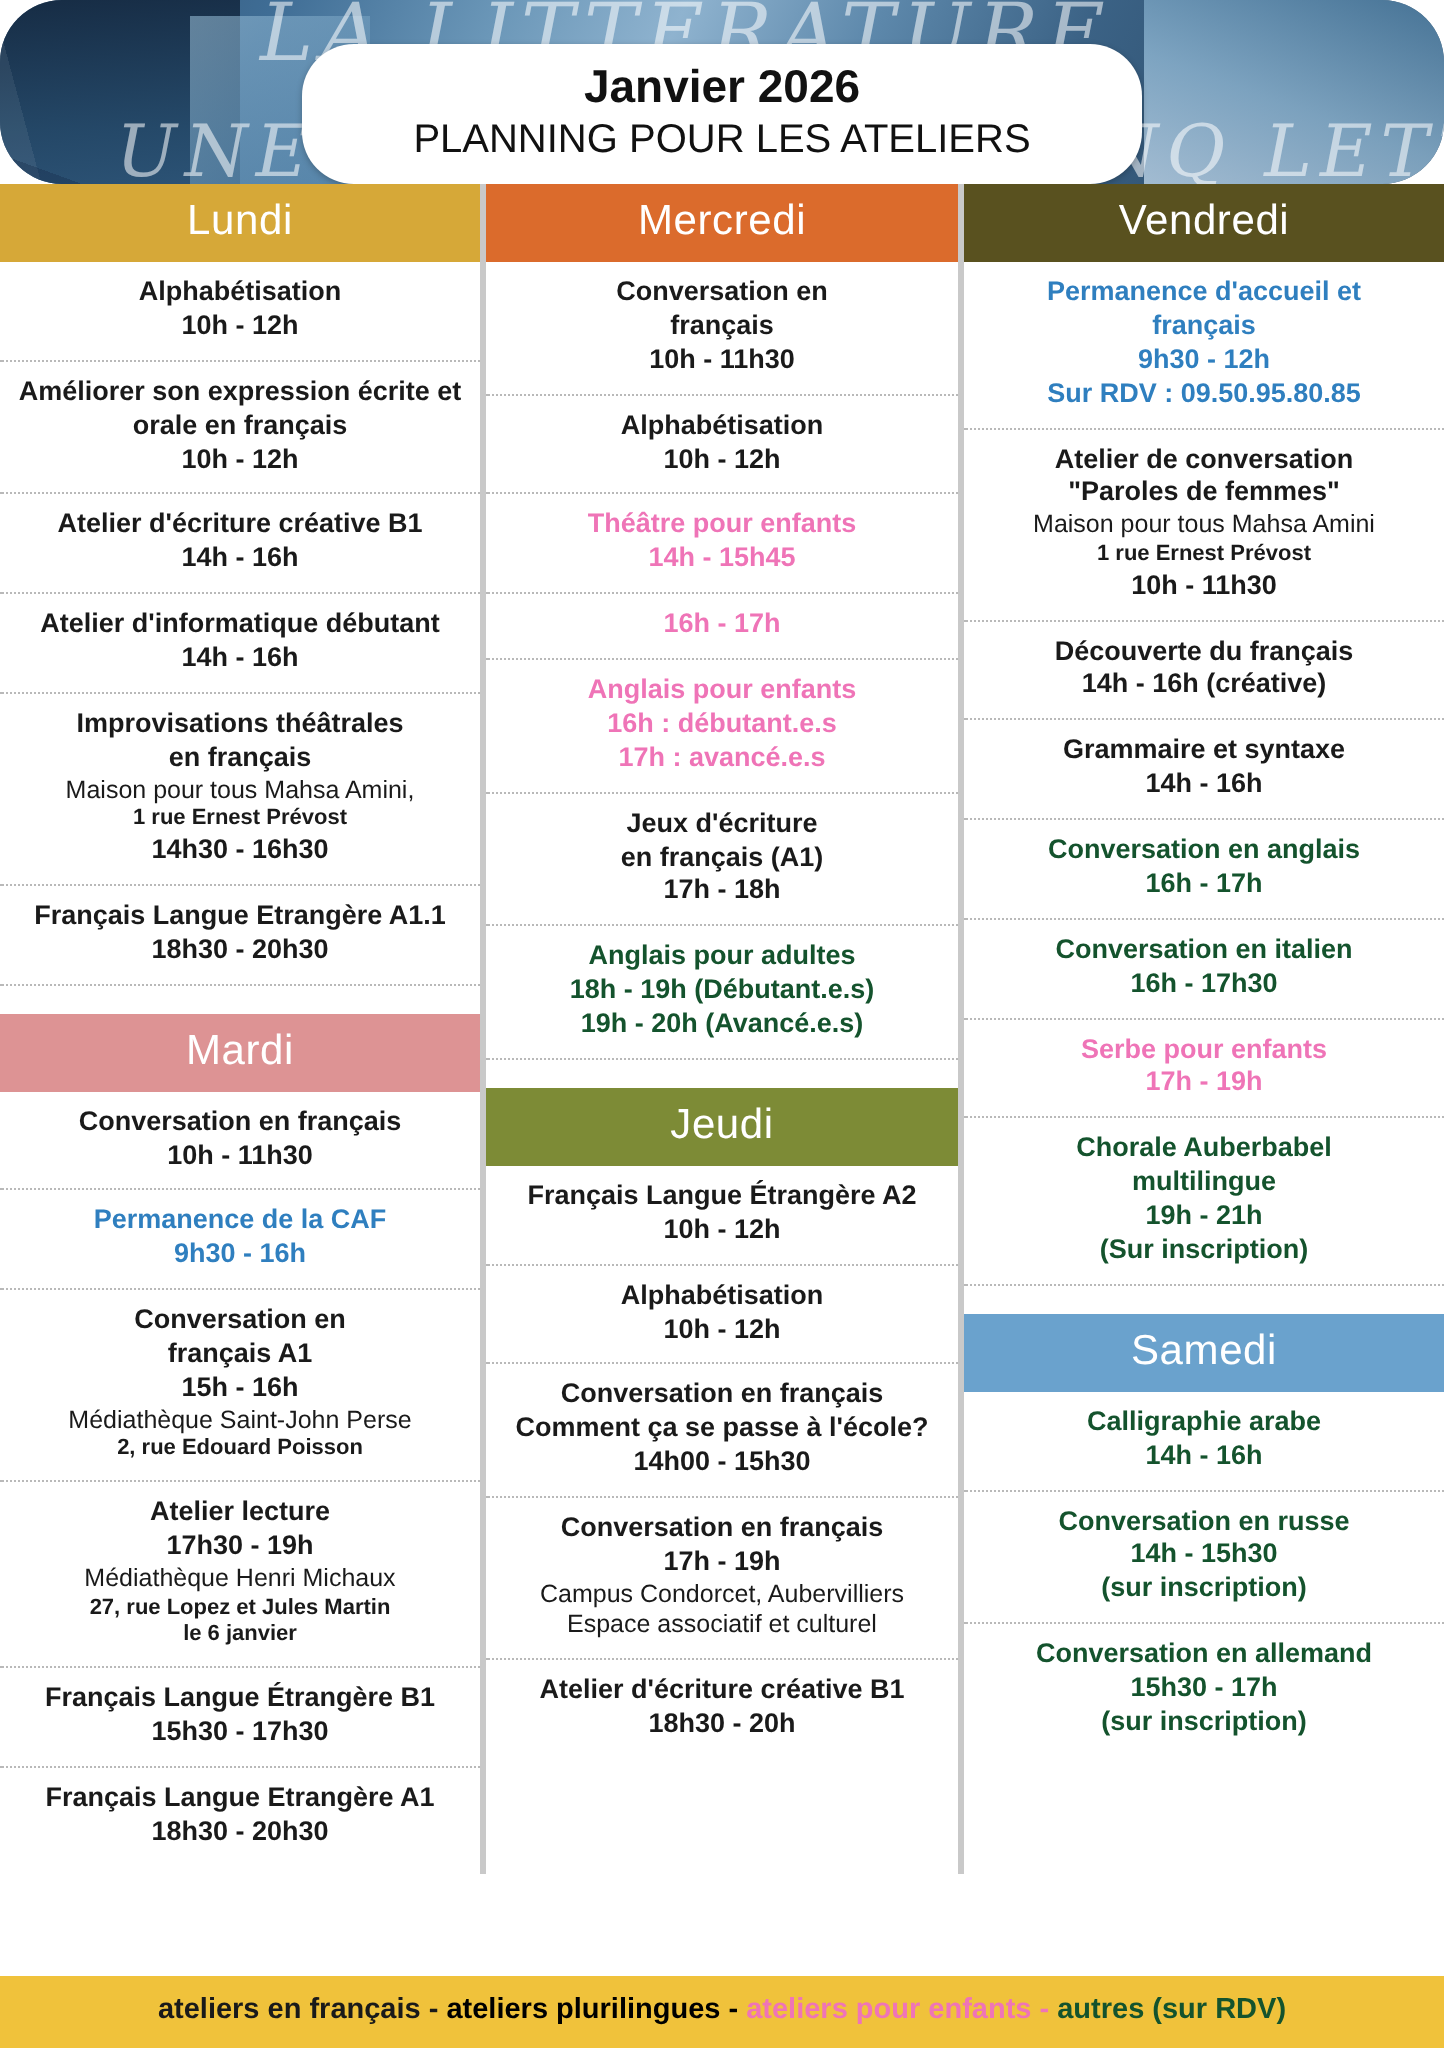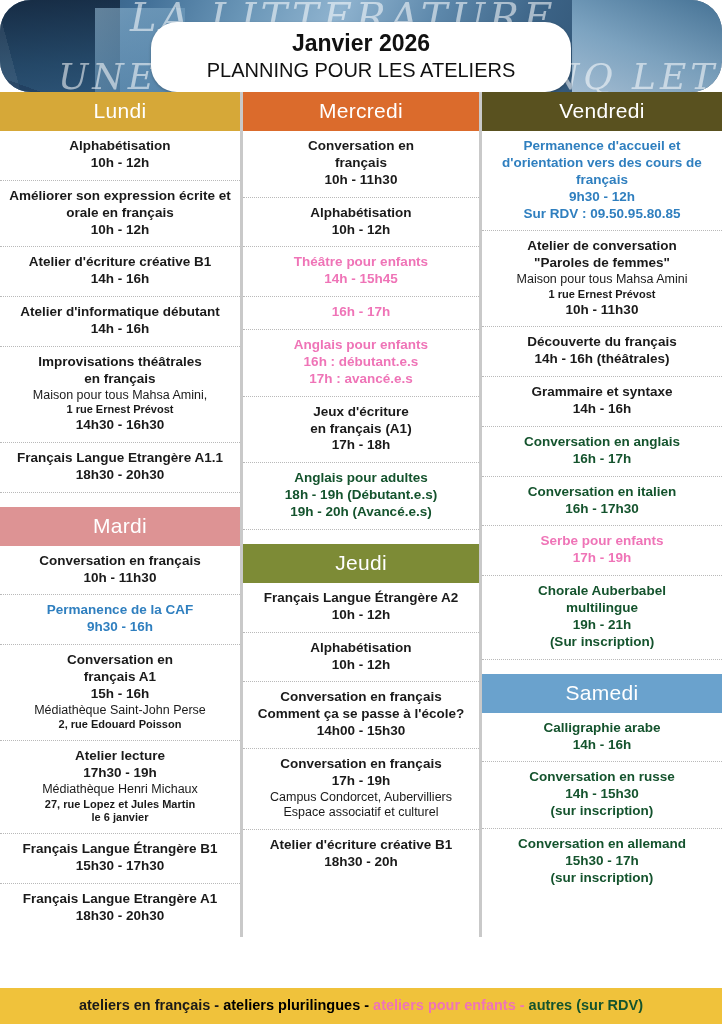--- a/index.html
+++ b/index.html
@@ -287,35 +287,34 @@
             <div class="ln t">Atelier d'écriture créative B1</div>
             <div class="ln t">18h30 - 20h</div>
           </div>
         </div>
     </div>
     <div class="col">
       <div class="col-inner" id="col-2">
           <div class="day-head day-vendredi">Vendredi</div>
           <div class="entry c-blue">
             <div class="ln t">Permanence d'accueil et</div>
-            <div class="ln t">d'orientation vers des cours de</div>
             <div class="ln t">français</div>
             <div class="ln t">9h30 - 12h</div>
             <div class="ln t">Sur RDV :  09.50.95.80.85</div>
           </div>
           <div class="entry c-black">
             <div class="ln t">Atelier de conversation</div>
             <div class="ln t">"Paroles de femmes"</div>
             <div class="ln s">Maison pour tous Mahsa Amini</div>
             <div class="ln xs">1 rue Ernest Prévost</div>
             <div class="ln t">10h - 11h30</div>
           </div>
           <div class="entry c-black">
             <div class="ln t">Découverte du français</div>
-            <div class="ln t">14h - 16h (théâtrales)</div>
+            <div class="ln t">14h - 16h (créative)</div>
           </div>
           <div class="entry c-black">
             <div class="ln t">Grammaire et syntaxe</div>
             <div class="ln t">14h - 16h</div>
           </div>
           <div class="entry c-orange">
             <div class="ln t">Conversation en anglais</div>
             <div class="ln t">16h - 17h</div>
           </div>
           <div class="entry c-orange">

